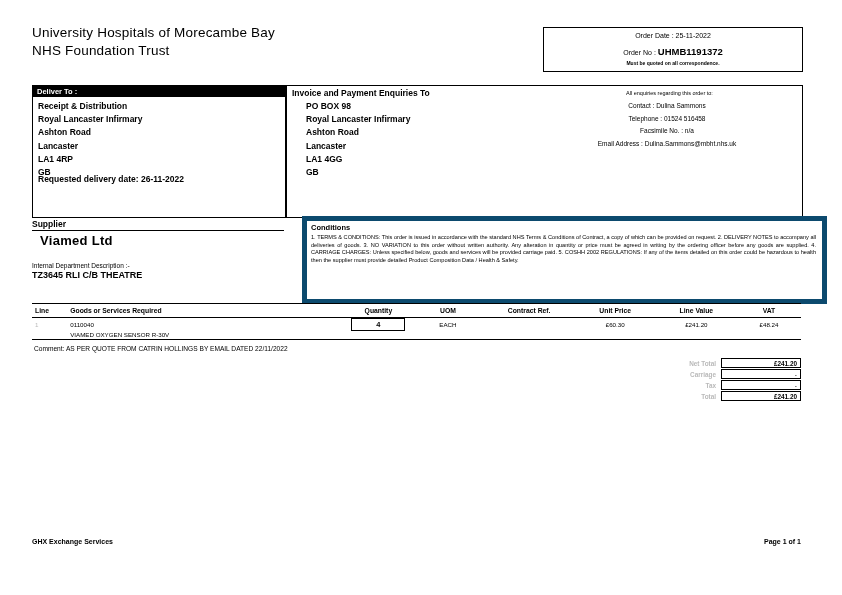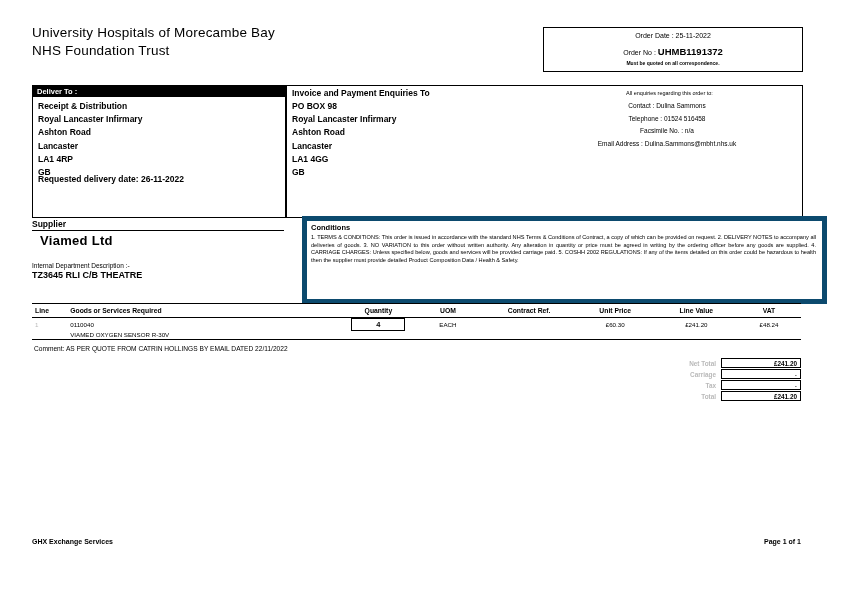--- a/index.html
+++ b/index.html
@@ -121,21 +121,21 @@
     border: 1px solid #000;
   }
   .invoice-head {
     position: absolute;
     left: 5px; top: 2px;
     font-size: 8.5px;
     font-weight: bold;
   }
   .invoice-lines {
     position: absolute;
-    left: 5px; top: 14px;
+    left: 19px; top: 14px;
     font-size: 8.5px;
     font-weight: bold;
     line-height: 13.2px;
   }
   .enquiries-title {
     position: absolute;
     left: 255px; top: 4px;
     width: 255px;
     text-align: center;
     font-size: 5.5px;

